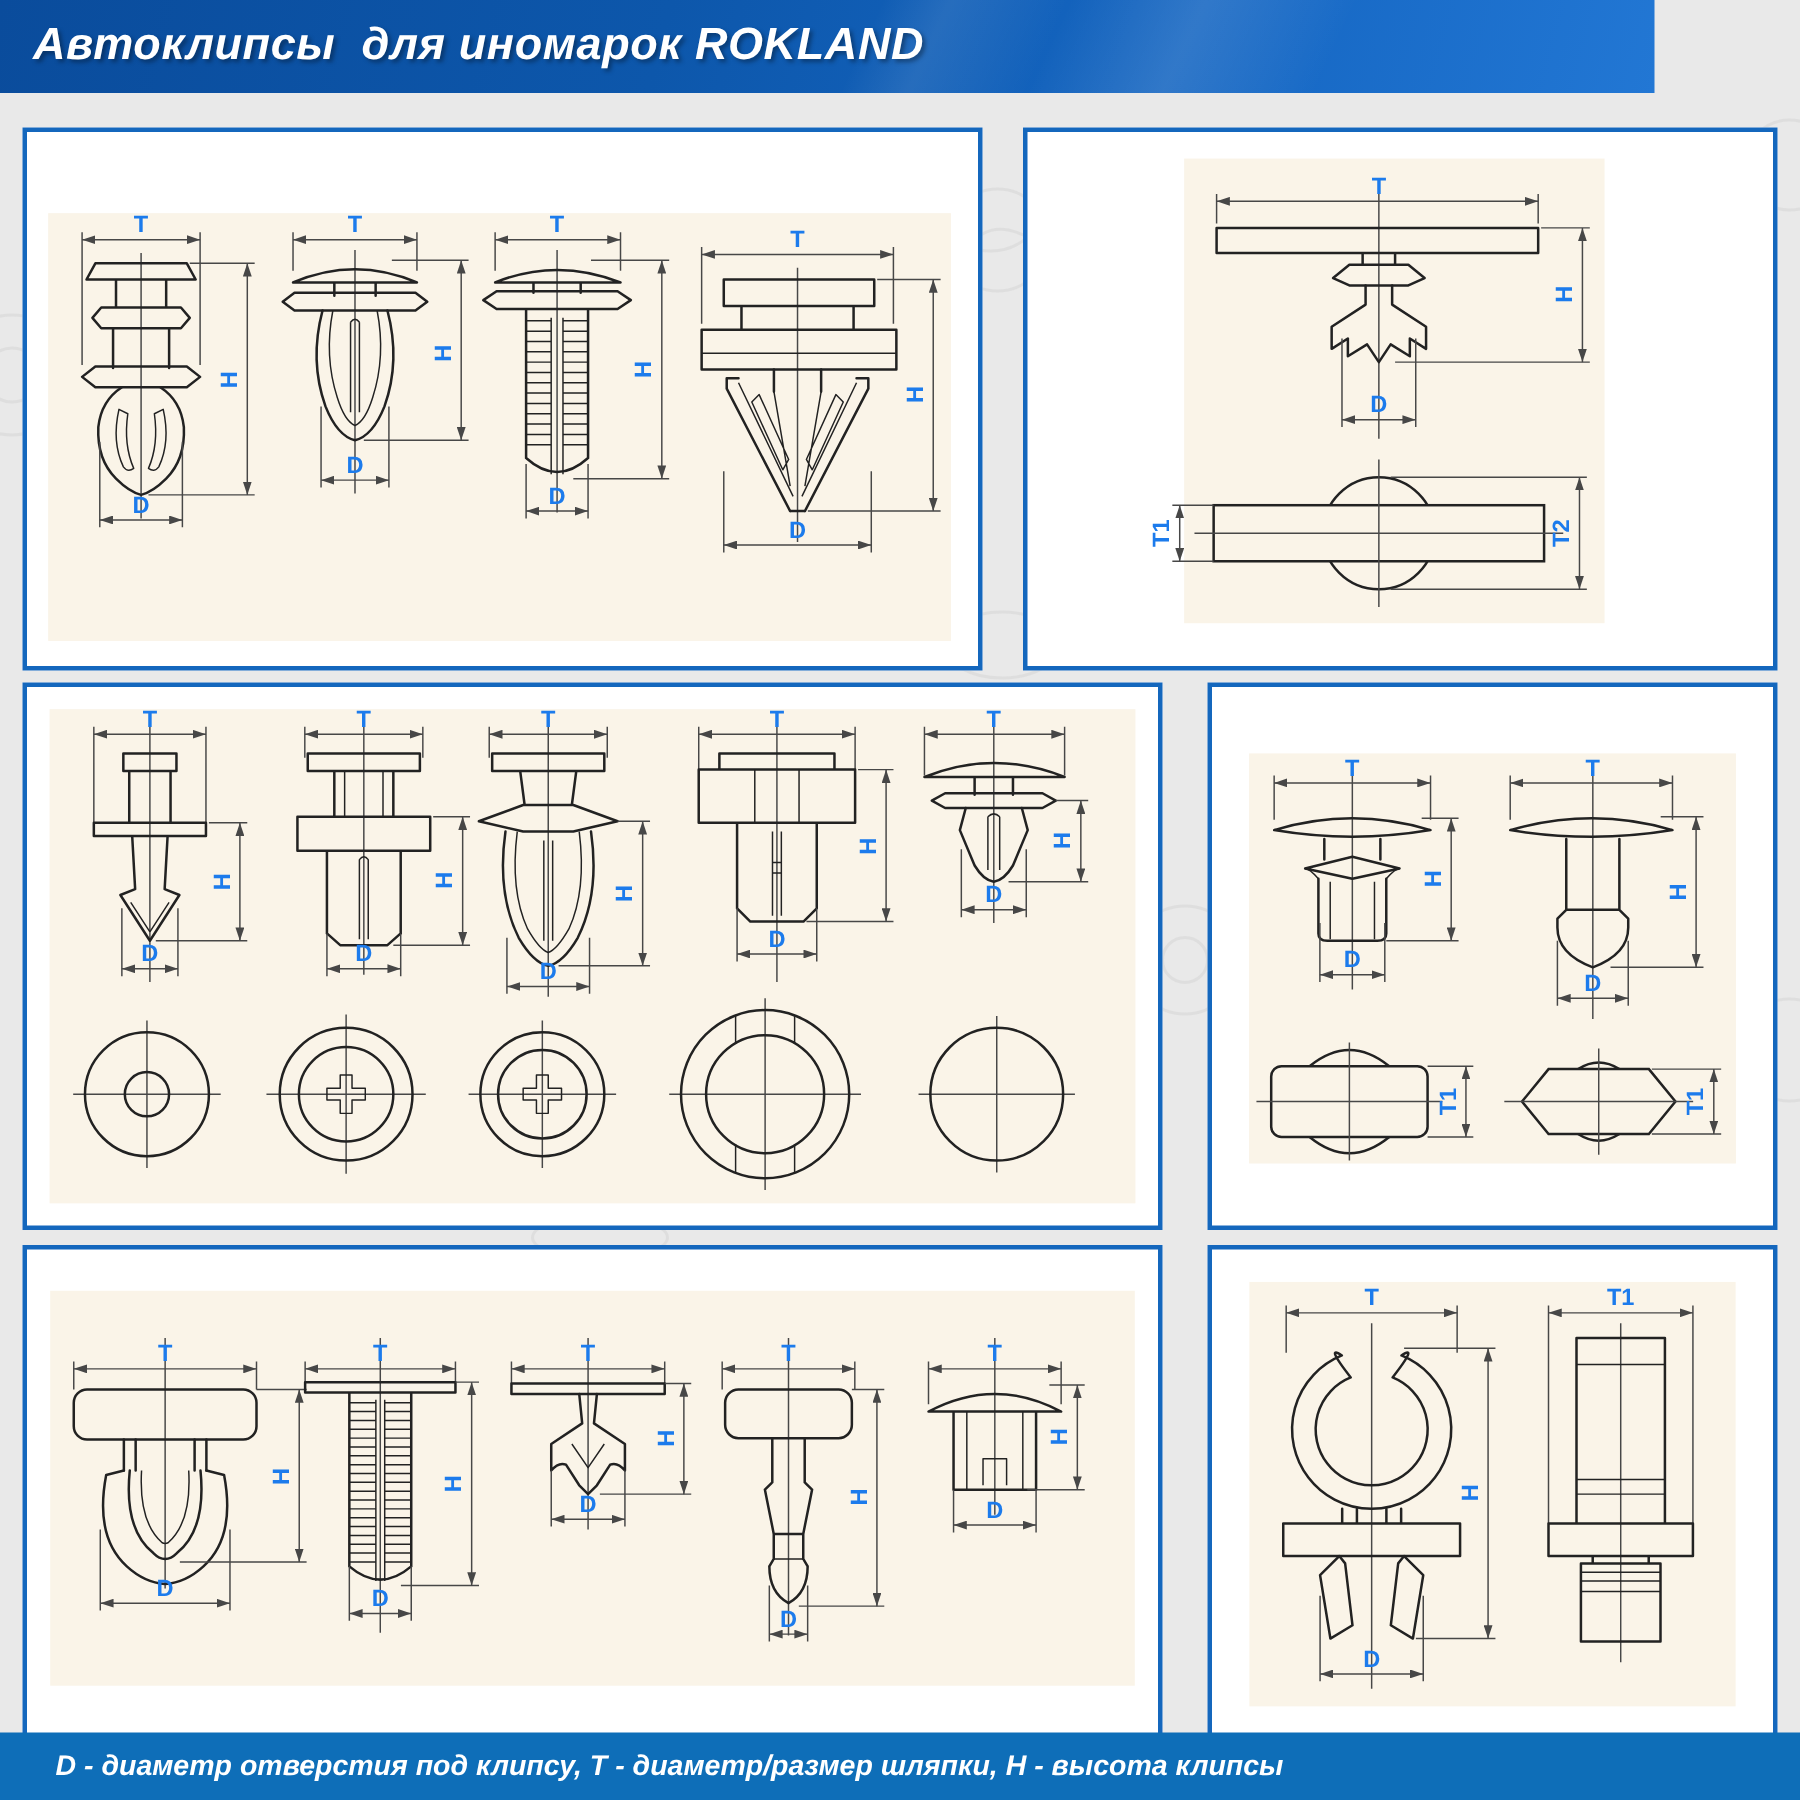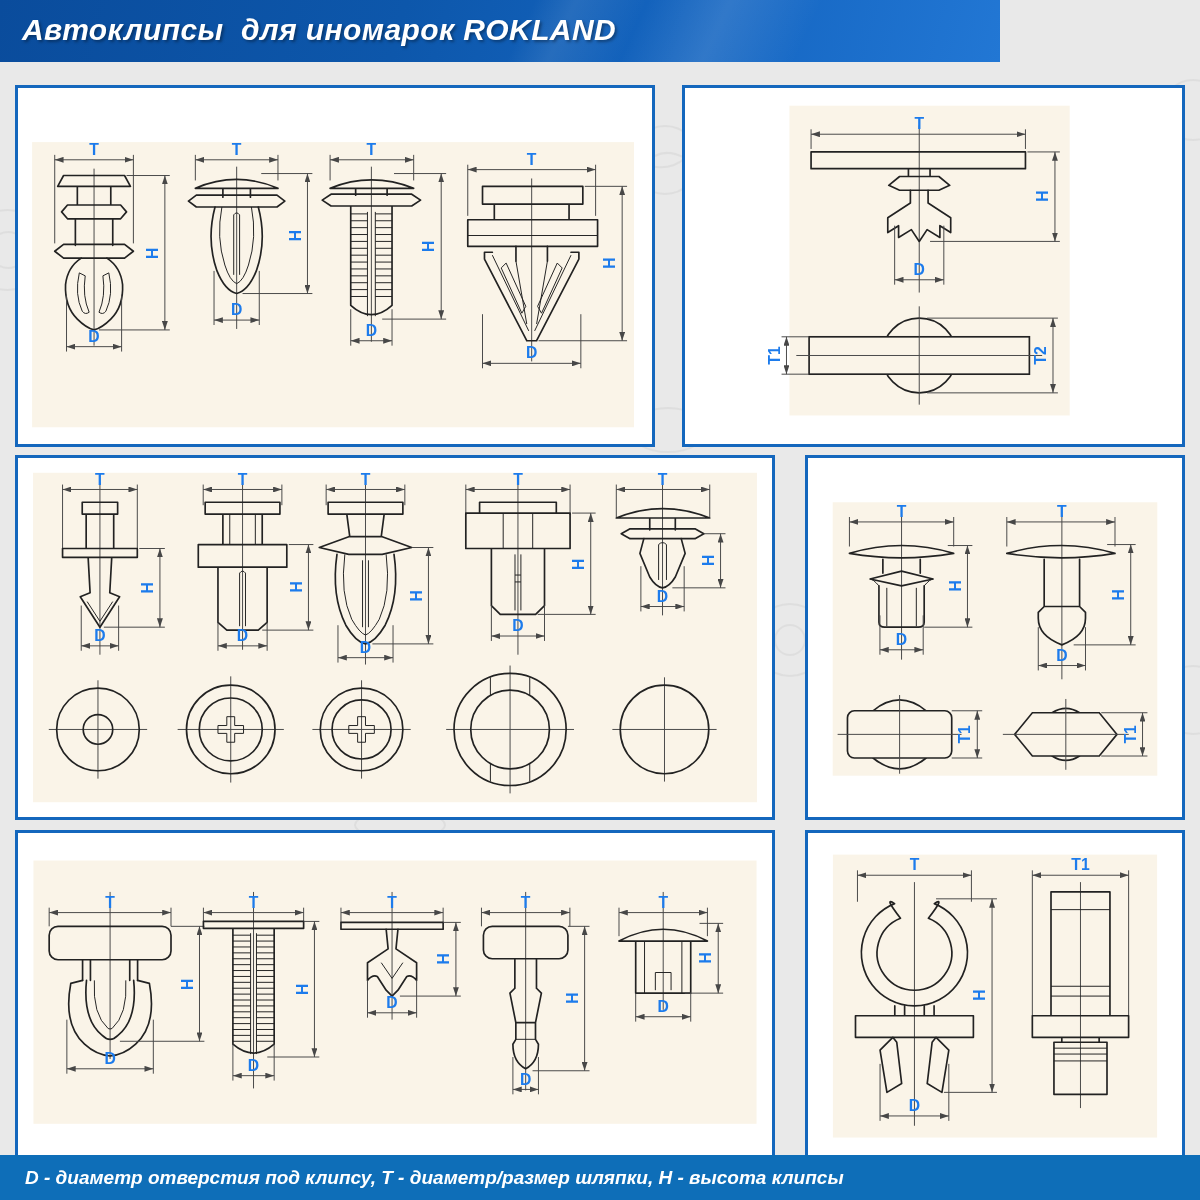--- a/index.html
+++ b/index.html
@@ -1,36 +1,36 @@
 <!DOCTYPE html>
 <html><head>
 <meta charset="utf-8">
 <style>
   html,body{margin:0;padding:0}
   body{width:1200px;height:1200px;position:relative;overflow:hidden;
        background:#e9e9e9;font-family:"Liberation Sans",sans-serif}
   .watermarks{position:absolute;left:0;top:0;width:1200px;height:1200px;z-index:0}
-  .header{position:absolute;left:0;top:0;width:1000px;height:62px;z-index:2;
+  .header{position:absolute;left:0;top:0;width:1103px;height:62px;z-index:2;
           background:linear-gradient(105deg,#0a4c9c 0%,#0d57ab 40%,#1566c2 72%,#2277d4 100%)}
   .header .streaks{position:absolute;inset:0;
           background:linear-gradient(115deg,transparent 52%,rgba(255,255,255,.09) 56%,transparent 63%,rgba(255,255,255,.12) 71%,transparent 80%)}
   .title{position:relative;color:#fff;font-style:italic;font-weight:bold;font-size:30px;
          line-height:60px;padding-left:22px;letter-spacing:.4px;white-space:pre;
          text-shadow:2px 2px 3px rgba(0,0,0,.35)}
   .panel{position:absolute;background:#fff;border:3px solid #1467bd;box-sizing:border-box;z-index:1}
   #p1{left:15px;top:85px;width:640px;height:362px}
   #p2{left:682px;top:85px;width:503px;height:362px}
   #p3{left:15px;top:455px;width:760px;height:365px}
   #p4{left:805px;top:455px;width:380px;height:365px}
   #p5{left:15px;top:830px;width:760px;height:342px}
   #p6{left:805px;top:830px;width:380px;height:342px}
   .panel svg{position:absolute;left:0;top:0;width:100%;height:100%;display:block}
   .footer{position:absolute;left:0;top:1155px;width:1200px;height:45px;z-index:2;
           background:#0e6eb8;color:#fff;font-style:italic;font-weight:600;font-size:19px;
-          line-height:45px;padding-left:25px;box-sizing:border-box}
+          line-height:45px;padding-left:37px;box-sizing:border-box}
   
   .bgc{fill:#faf4e8;stroke:none}
   .o{fill:none;stroke:#222;stroke-width:1.7;stroke-linejoin:round;stroke-linecap:round}
   .t{fill:none;stroke:#222;stroke-width:1;stroke-linejoin:round}
   .fillc{fill:#faf4e8;stroke:#222;stroke-width:1.7}
   .d{fill:none;stroke:#474747;stroke-width:1}
   .lb{fill:#1c7bec;font:bold 16px "Liberation Sans",sans-serif;text-anchor:middle}
   .wm{fill:none;stroke:#d9d9d9;stroke-width:2;opacity:.65}
 </style>
 </head>

